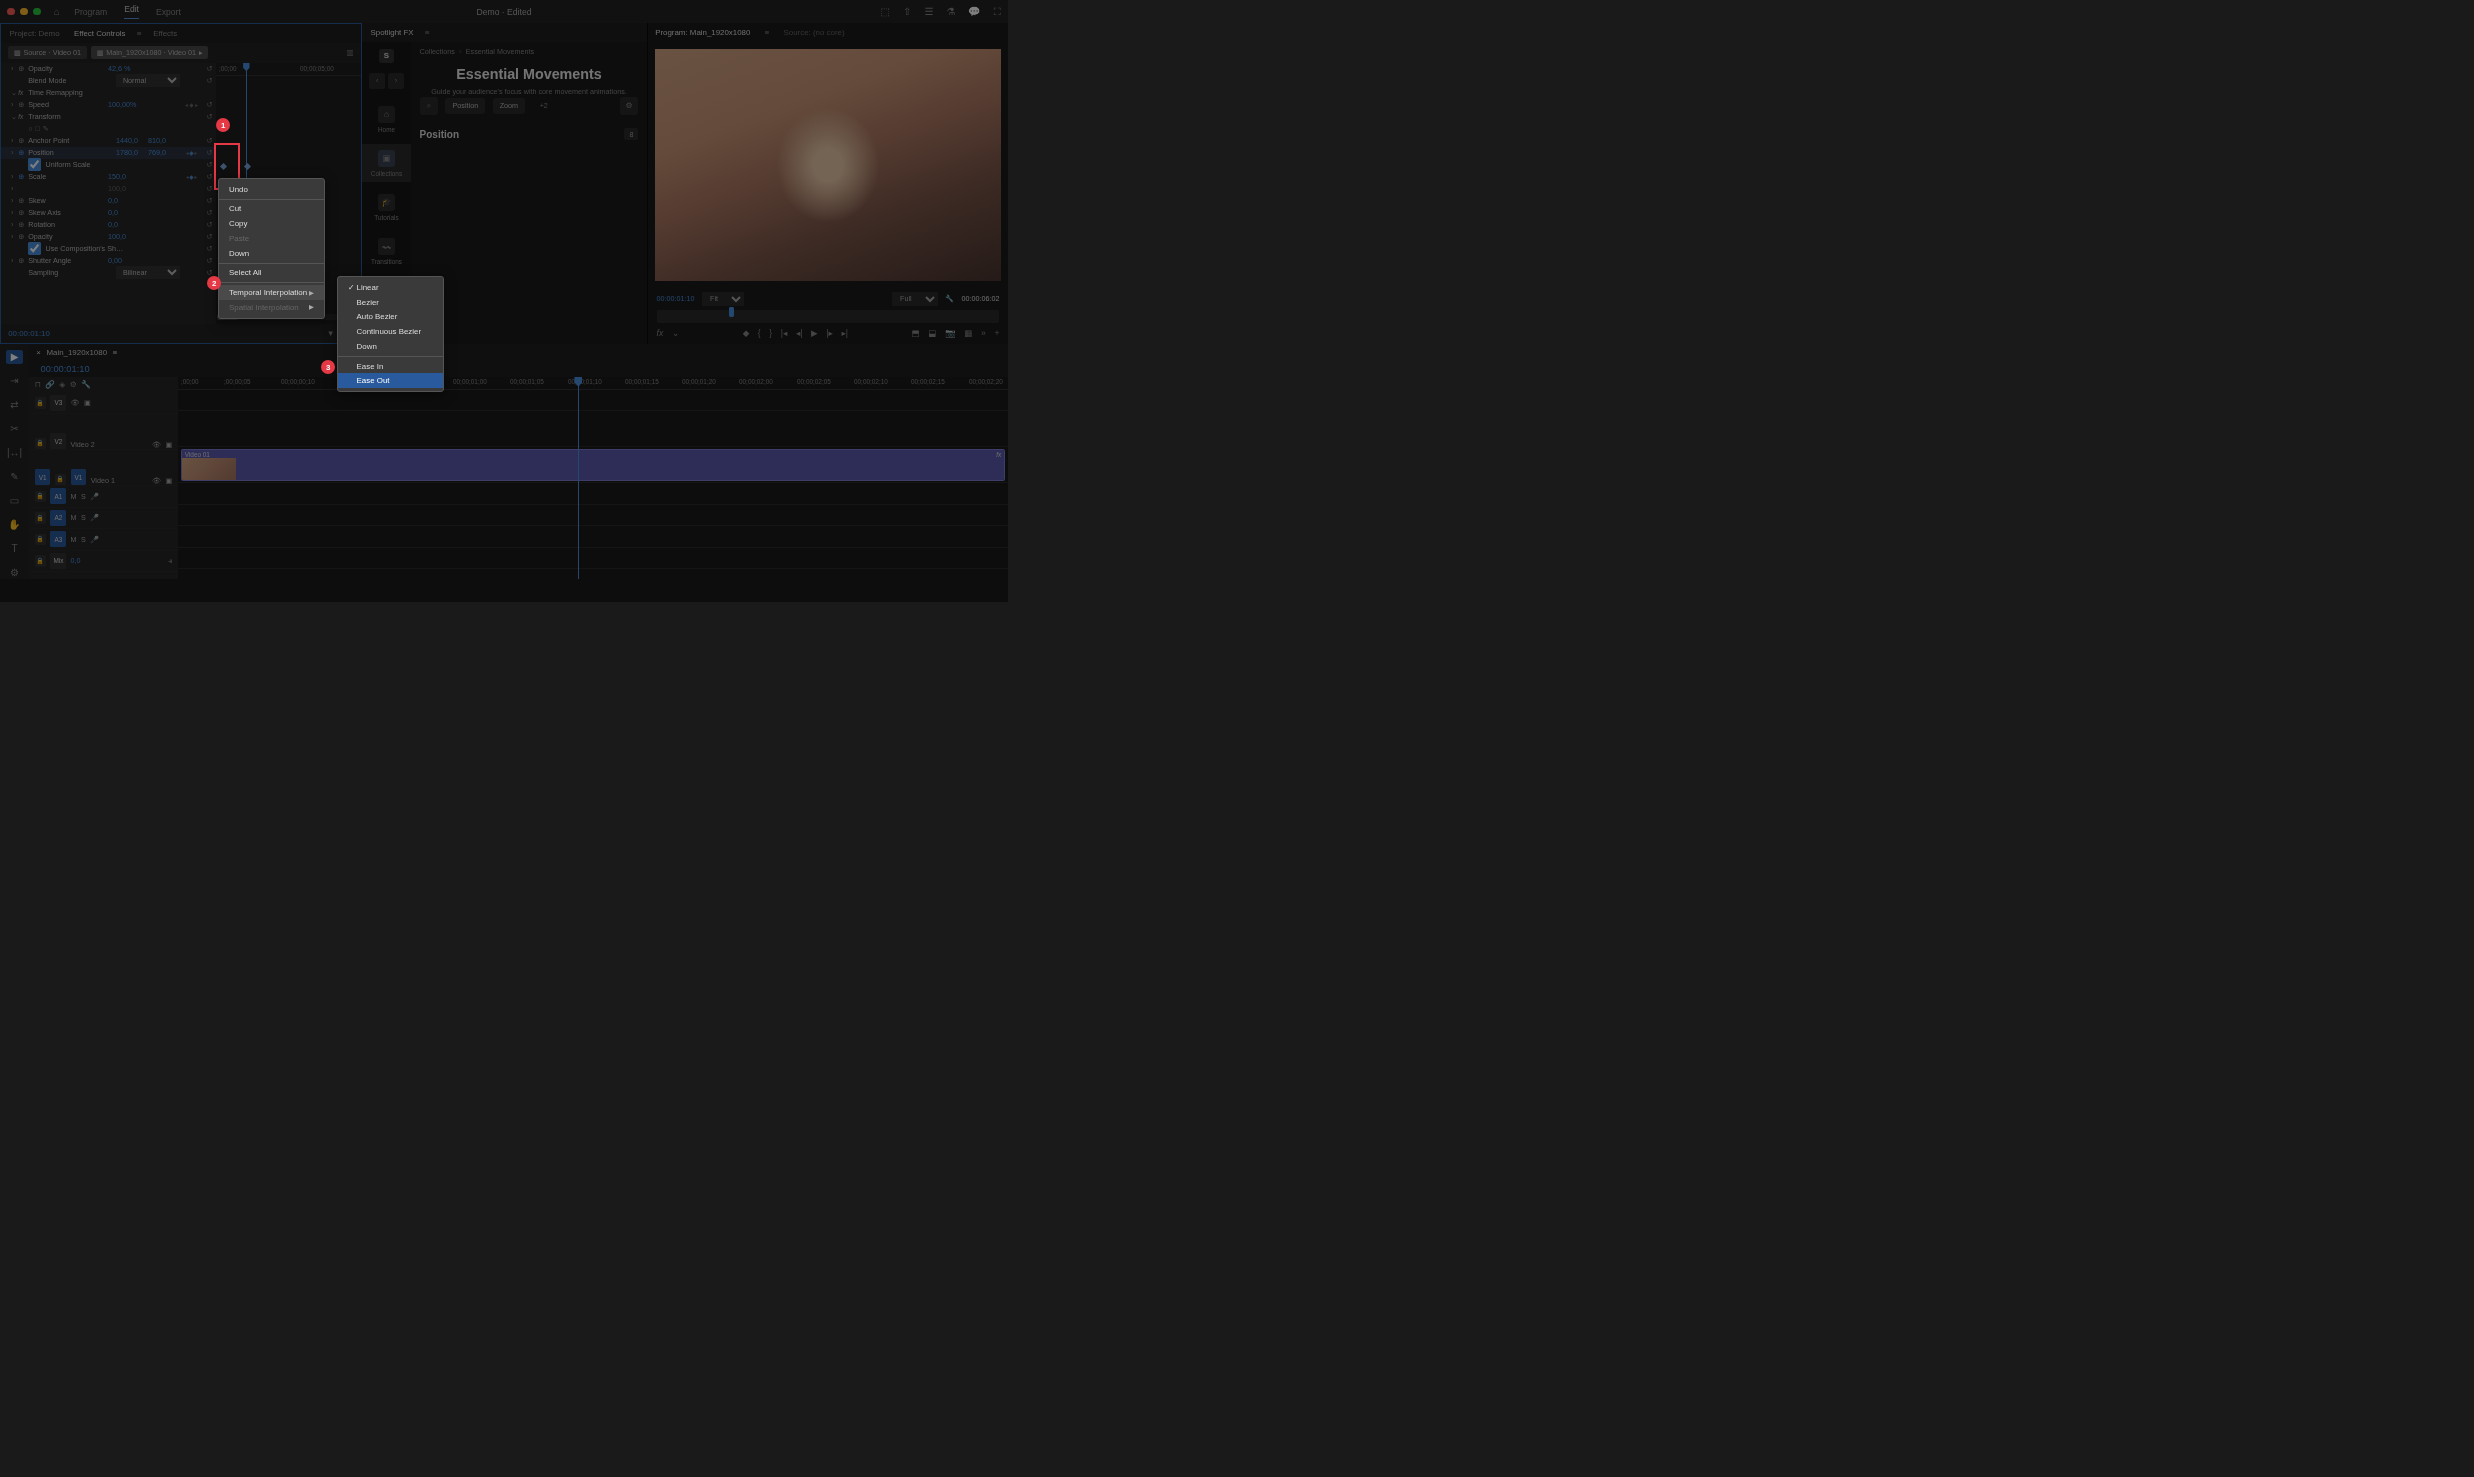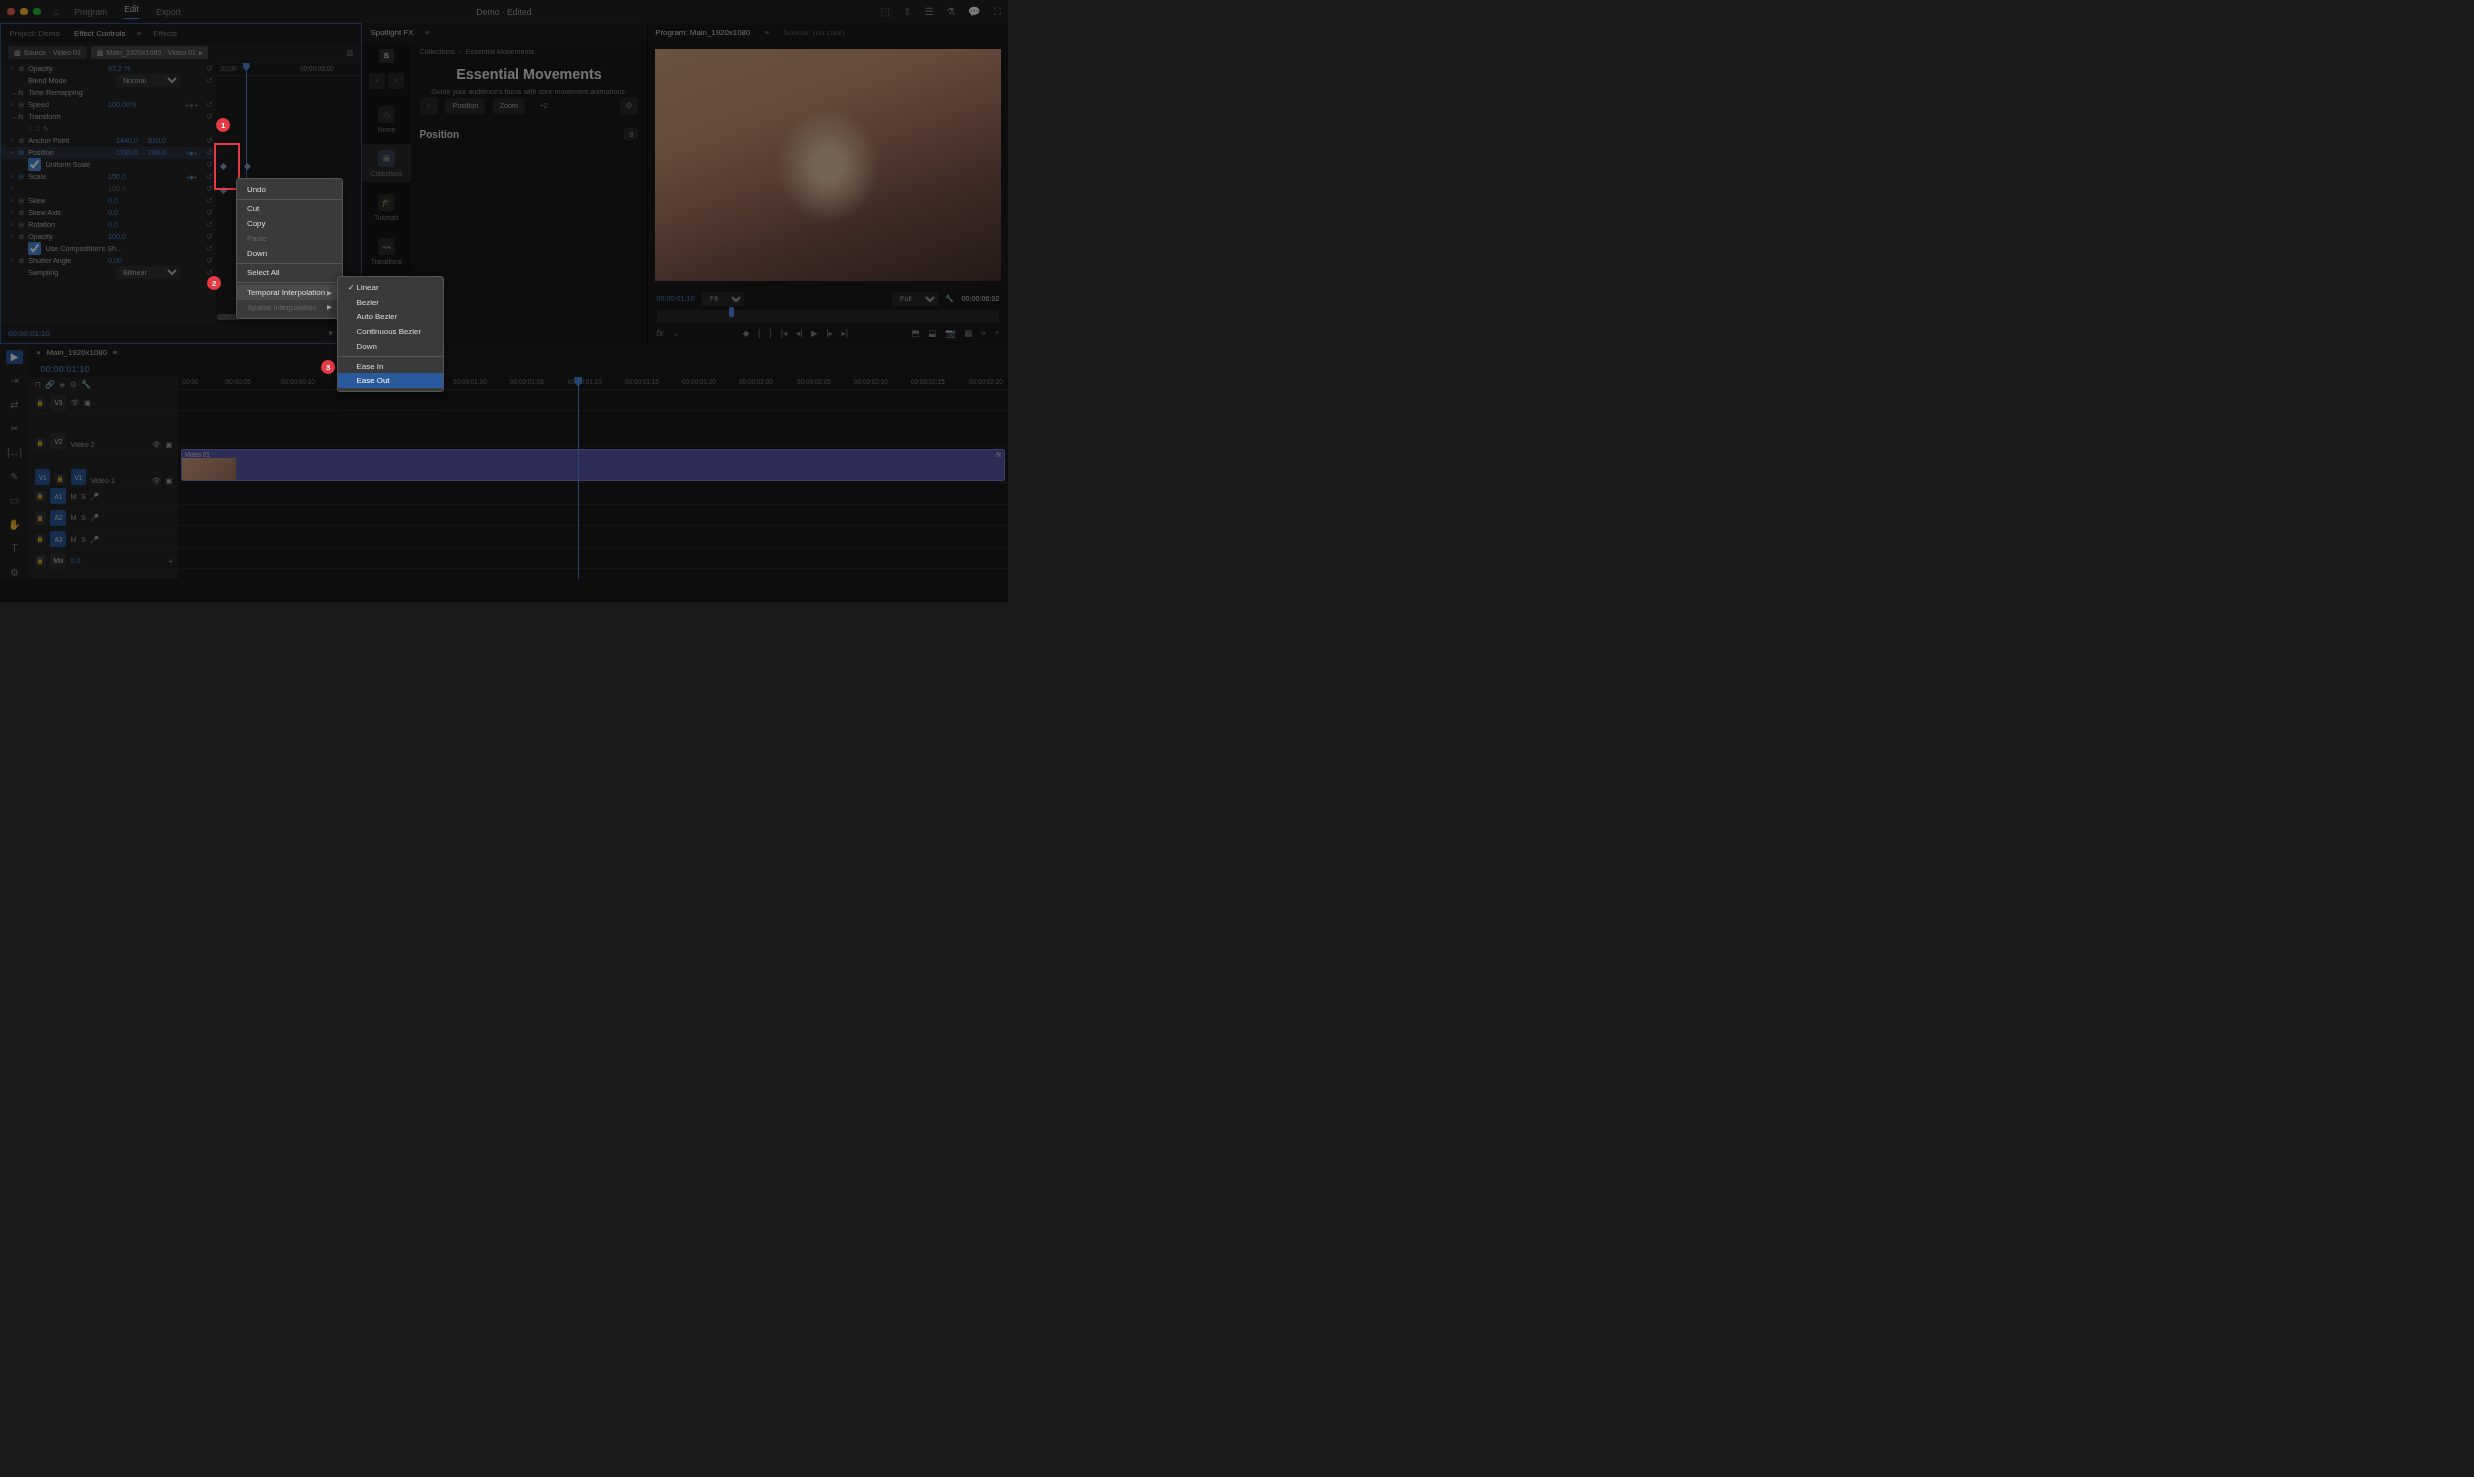--- a/index.html
+++ b/index.html
@@ -108,21 +108,21 @@
 
 .ctx { position: absolute; z-index: 20; background: #3a3a3a; border: 0.7px solid #555; border-radius: 2.9px; padding: 2.9px 0; font-size: 7.9px; color: #ddd; min-width: 107px; box-shadow: 0 2.9px 11.5px rgba(0,0,0,0.5);}
 .ctx-item { padding: 2.9px 10px; display: flex; align-items: center; justify-content: space-between;}
 .ctx-item.disabled { color: #666;}
 .ctx-item.hover { background: #2a5a9e; color: #fff;}
 .ctx-item.hover-dark { background: #4a4a4a;}
 .ctx-sep { height: 0.7px; background: #555; margin: 2.1px 0;}
 .ctx .arr { font-size: 6.4px; color: #aaa;}
 .ctx .chk { width: 8.6px; display: inline-block;}
 
-.ctx1 { left: 236px; top: 178px; width: 104px;}
+.ctx1 { left: 218px; top: 178px; width: 104px;}
 .ctx2 { left: 337px; top: 276px; width: 83px;}
 
 
 .red-box { position: absolute; border: 2.1px solid #e63946; z-index: 10;}
 .red-badge { position: absolute; width: 14.3px; height: 14.3px; background: #e63946; border-radius: 50%; color: #fff; font-size: 7.9px; font-weight: bold; display: flex; align-items: center; justify-content: center; z-index: 25;}
 
 
 .timeline-wrap { height: 235px; display: flex; background: #1e1e1e;}
 .tl-tools { width: 29px; background: #232323; display: flex; flex-direction: column; align-items: center; padding-top: 5.7px; gap: 10px; color: #888; font-size: 10px;}
 .tl-tools .tool { width: 17px; height: 17px; display: flex; align-items: center; justify-content: center;}
@@ -189,21 +189,21 @@
       <div class="source-chip">▦ <span>Source · Video 01</span></div>
       <div class="source-chip active">▦ <span>Main_1920x1080 · Video 01</span> ▸</div>
       <span style="margin-left:auto;color:#777">▥</span>
     </div>
     <div class="ec-body">
       <div class="ec-props">
         <div class="prop-row">
             <span class="tw">›</span>
             <span class="sw">⊕</span>
             <span class="name">Opacity</span>
-            <span class="val">97,2 %</span>
+            <span class="val">42,6 %</span>
             <span class="kf-nav"></span>
             <span class="reset">↺</span>
           </div>
         <div class="prop-row">
             <span class="tw"></span>
             <span class="sw"></span>
             <span class="name">Blend Mode</span>
             <select><option>Normal</option></select>
             <span class="kf-nav"></span>
             <span class="reset">↺</span>

